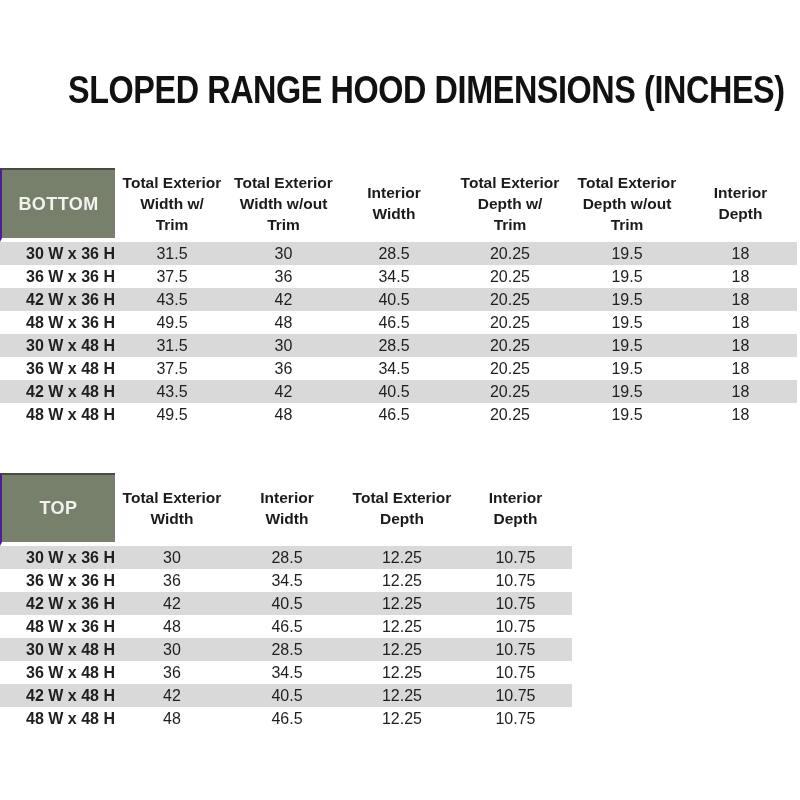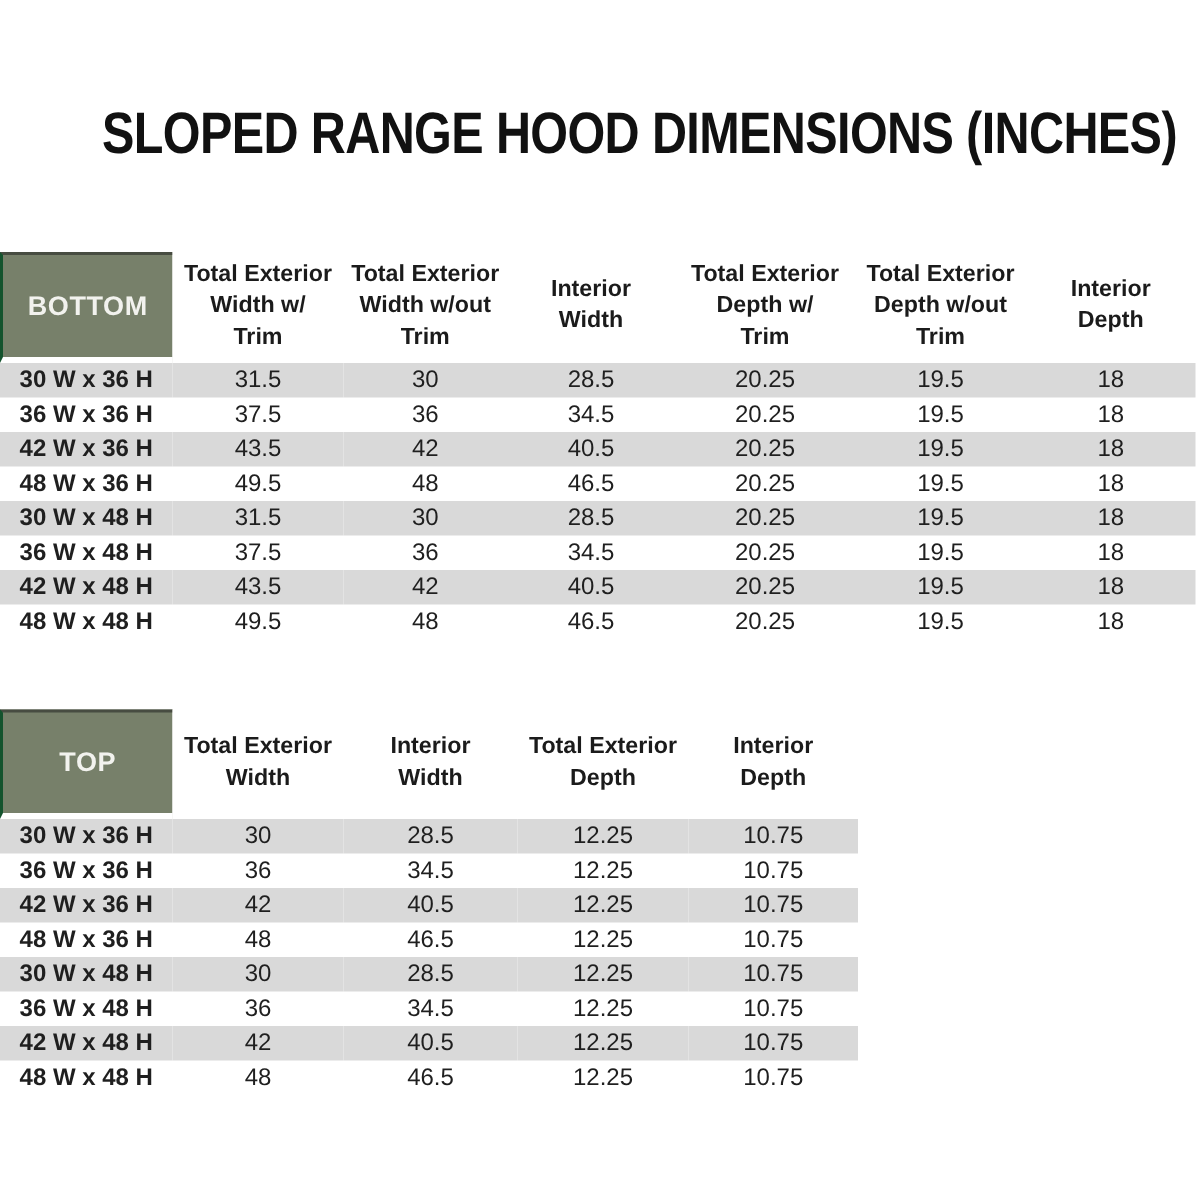--- a/index.html
+++ b/index.html
@@ -58,35 +58,35 @@
     color: #1b1b1b;
   }
   .bottom-table thead th { height: 74px; }
   .top-table thead th { height: 73px; }
   th.corner {
     background: #77806A;
     color: #F2F2EE;
     font-size: 18px;
     letter-spacing: 0.4px;
     border-top: 2px solid #474C41;
-    border-left: 2px solid #14532d;
+    border-left: 2px solid #4c1d95;
     white-space: nowrap;
   }
   tbody td {
     box-sizing: border-box;
     height: 23px;
     padding: 0;
     text-align: center;
     vertical-align: middle;
     font-size: 16px;
     line-height: 23px;
     background: transparent;
   }
   tbody tr:nth-child(odd) td { background: #D9D9D9; }
-  tbody td.rowlabel { font-weight: 700; }
+  tbody td.rowlabel { font-weight: 700; text-align: right; }
 </style>
 </head>
 <body>
 
 <div class="page">
 
   <h1 class="title">SLOPED RANGE HOOD DIMENSIONS (INCHES)</h1>
 
   <table class="bottom-table">
     <colgroup>

